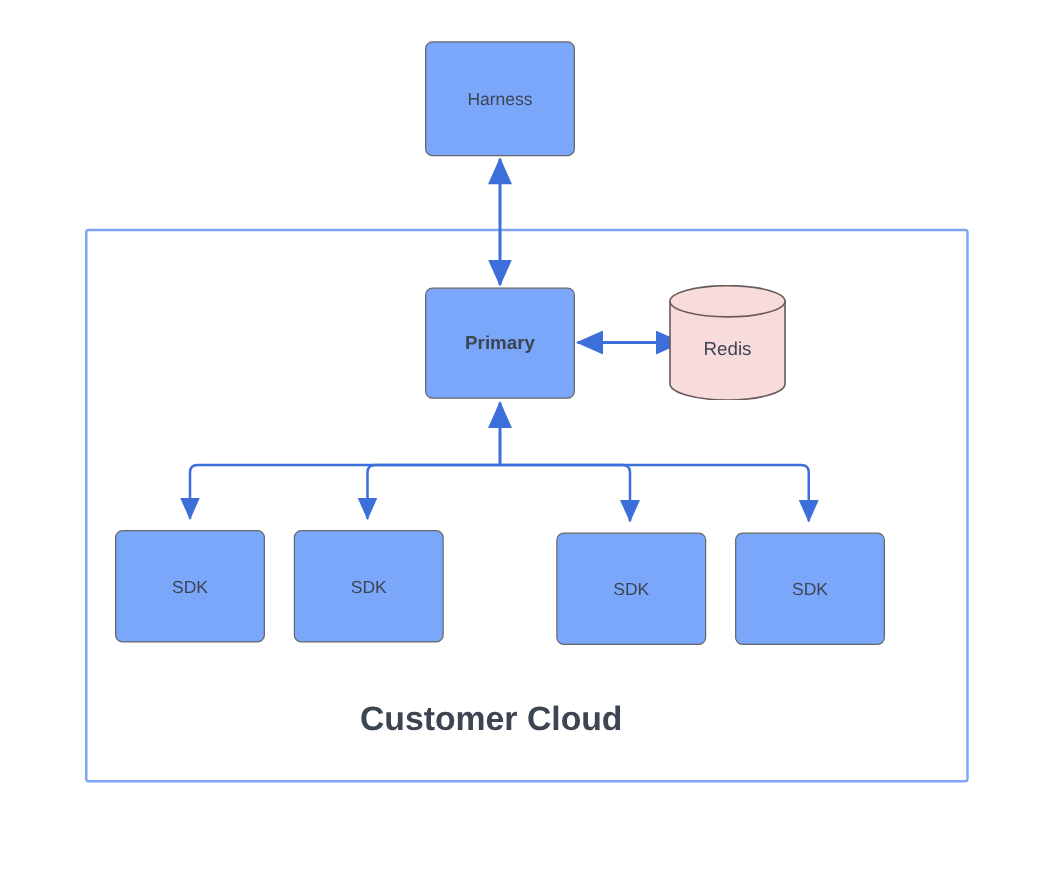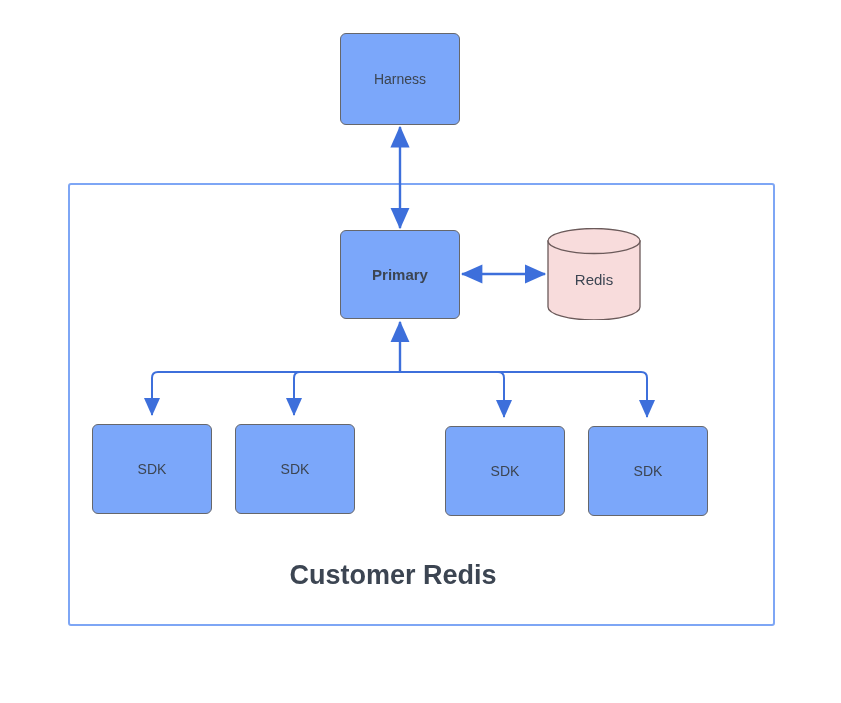--- a/index.html
+++ b/index.html
@@ -98,21 +98,21 @@
   #node-sdk-4 {
     left: 588px;
     top: 426px;
     width: 120px;
     height: 90px;
   }
 
   
   #node-redis {
     position: absolute;
-    left: 547px;
+    left: 535px;
     top: 228px;
     width: 94px;
     height: 92px;
   }
   #node-redis svg {
     display: block;
     width: 94px;
     height: 92px;
   }
   #node-redis .cyl-label {
@@ -212,15 +212,15 @@
   </div>
 
   <div class="node-box" id="node-sdk-3">
     <span class="node-label label-bold">SDK</span>
   </div>
 
   <div class="node-box" id="node-sdk-4">
     <span class="node-label label-bold">SDK</span>
   </div>
 
-  <div id="customer-cloud-title">Customer Redis</div>
+  <div id="customer-cloud-title">Customer Cloud</div>
 
 </div>
 
 </body></html>

